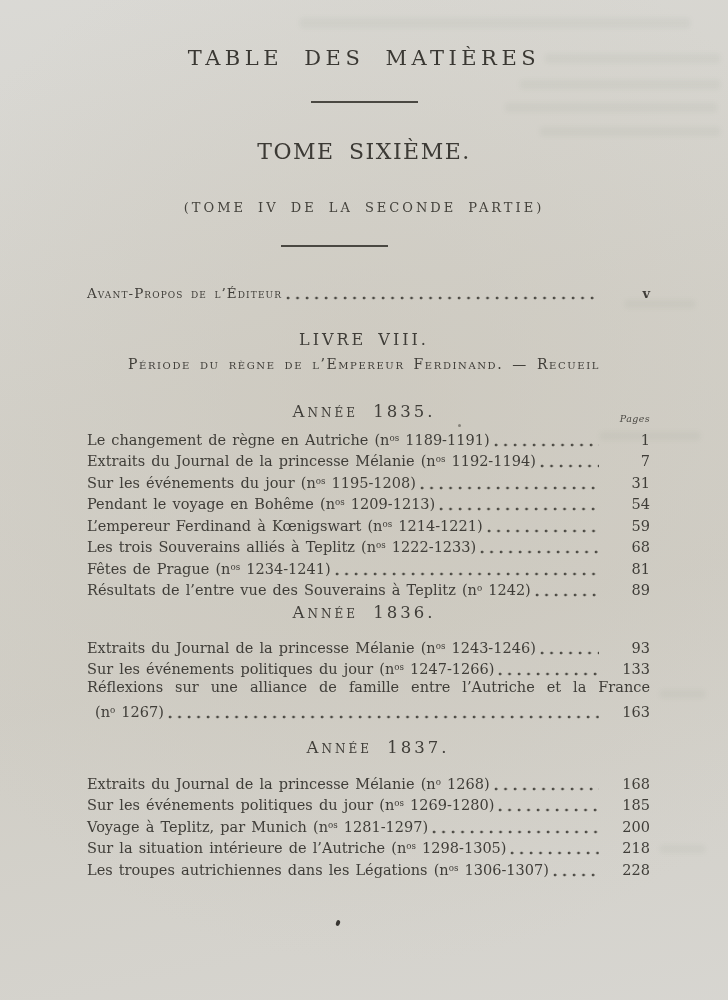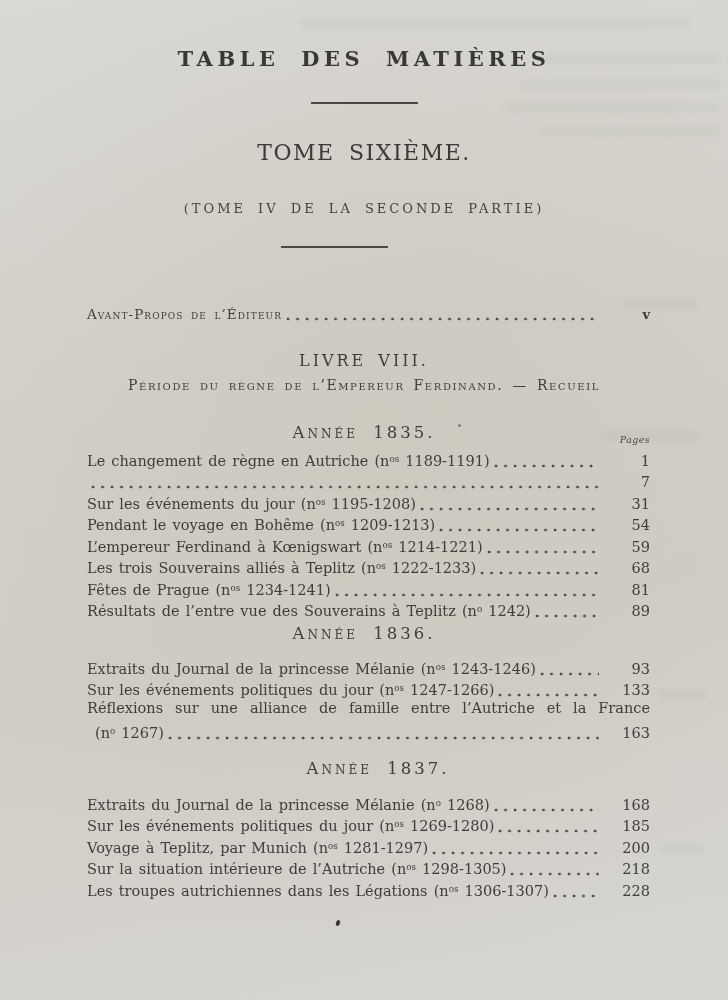--- a/index.html
+++ b/index.html
@@ -16,21 +16,21 @@
     background-image:
       radial-gradient(95% 70% at 52% 44%, rgba(201,196,184,.55), rgba(201,196,184,0) 75%),
       linear-gradient(168deg, rgba(224,224,222,.55) 0%, rgba(210,207,199,.25) 38%, rgba(203,199,189,.35) 62%, rgba(219,218,215,.5) 100%);
     font-family:"DejaVu Serif","Liberation Serif",serif;
     color:var(--ink);
   }
   
   .title{
     margin:46px 0 4px;
     text-align:center;
-    font-size:21px;font-weight:bold;
+    font-size:21px;font-weight:normal;
     letter-spacing:4.5px;word-spacing:10px;
     color:#3a3833;
   }
   .rule{width:107px;height:0;border-top:2px solid #4a4842;}
   .rule1{margin:31px auto 0;}
   .rule2{margin:30px auto 0;transform:translateX(-30px);}
   .tome{
     margin:36px 0 0;
     text-align:center;
     font-size:22px;font-weight:normal;
@@ -72,21 +72,21 @@
   .entry-text{white-space:nowrap;}
   sup{font-size:.6em;vertical-align:4px;letter-spacing:0;}
   .leader{
     flex:1;height:13px;min-width:14px;
     margin:0 5px 0 4px;
     background-image:radial-gradient(circle at 2px 10px, rgba(62,60,54,.9) 1.15px, rgba(62,60,54,0) 1.7px);
     background-size:9.5px 13px;
     background-repeat:repeat-x;
   }
   .pagenum{width:46px;text-align:right;flex:none;}
-  .avant-wrap{margin-top:54px;}
+  .avant-wrap{margin-top:34px;}
   .avant-row{height:20px;font-size:13.5px;}
   .sc{font-variant:small-caps;letter-spacing:1.1px;word-spacing:2px;}
   .roman{font-weight:bold;font-size:13px;}
   .pages-label{
     text-align:right;
     font-size:9.5px;letter-spacing:.4px;
     height:12px;line-height:12px;
     margin:-9px 0 1px;
     color:#4c4a45;
     font-style:italic;
@@ -159,20 +159,21 @@
       <div class="toc-section sec1">
         <div class="annee">Année 1835.</div>
         <div class="toc-block entries">
           <div class="pages-label">Pages</div>
           <div class="toc-row">
             <span class="entry-text"><span>Le changement de règne en Autriche (n</span><sup>os</sup><span> 1189-1191)</span></span>
             <span class="leader"></span>
             <span class="pagenum">1</span>
           </div>
           <div class="toc-row">
+            <span class="entry-text"><span>Extraits du Journal de la princesse Mélanie (n</span><sup>os</sup><span> 1192-1194)</span></span>
             <span class="leader"></span>
             <span class="pagenum">7</span>
           </div>
           <div class="toc-row">
             <span class="entry-text"><span>Sur les événements du jour (n</span><sup>os</sup><span> 1195-1208)</span></span>
             <span class="leader"></span>
             <span class="pagenum">31</span>
           </div>
           <div class="toc-row">
             <span class="entry-text"><span>Pendant le voyage en Bohême (n</span><sup>os</sup><span> 1209-1213)</span></span>

